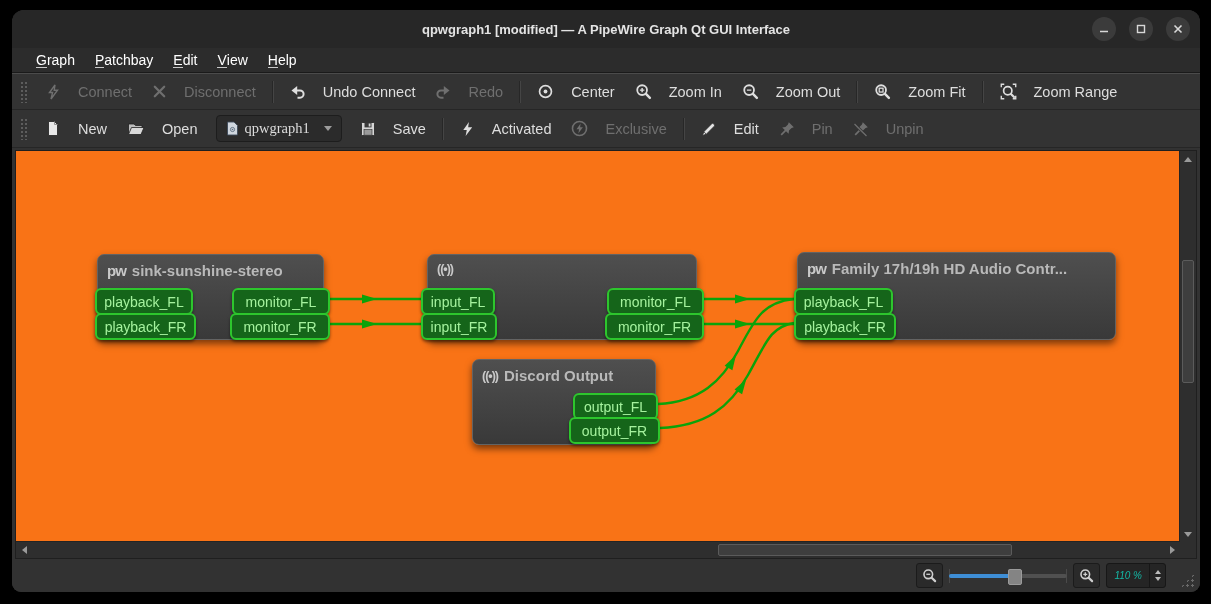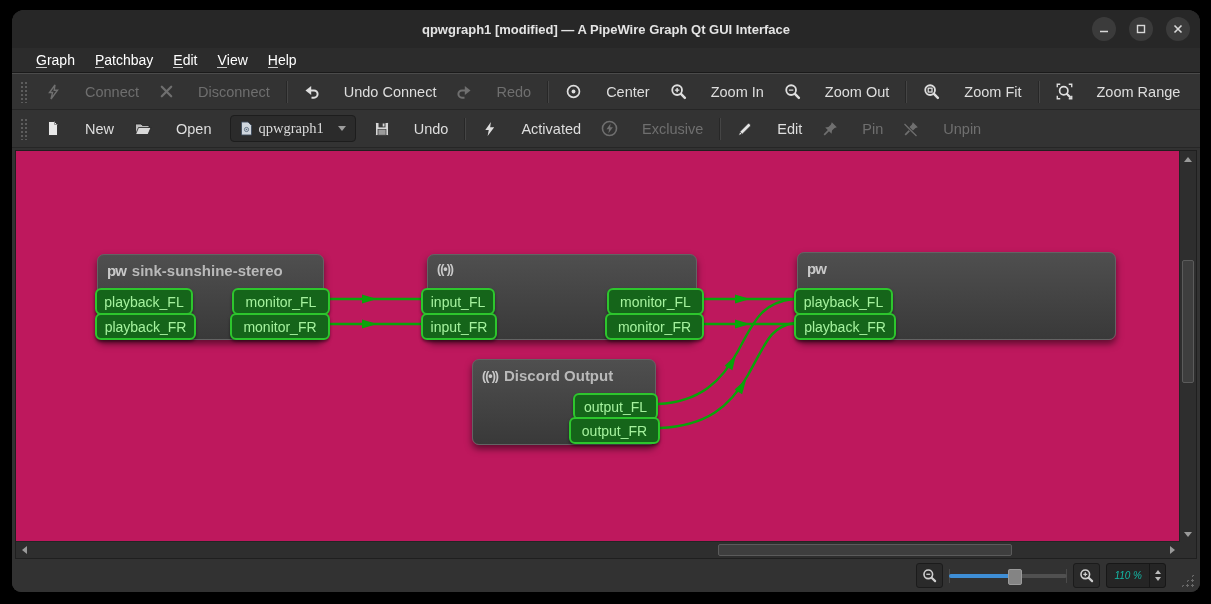--- a/index.html
+++ b/index.html
@@ -16,30 +16,30 @@
   
   .menubar{height:24px;background:#2c2c2c;display:flex;align-items:center;padding-left:14px;border-bottom:1px solid #1a1a1a;}
   .menu-item{color:#ffffff;font-size:14px;padding:2px 10px;white-space:nowrap;}
   .menu-item .mn{display:inline-block;border-bottom:1px solid #c8c8c8;line-height:14px;}
   
   .toolbar{background:#333333;display:flex;align-items:center;padding:0 4px;}
   .tb1{height:35px;border-top:1px solid #4b4b4b;border-bottom:1px solid #262626;}
   .tb2{height:37px;border-bottom:1px solid #262626;}
   .thandle{width:7px;height:22px;margin:0 8px 0 4px;
            background-image:radial-gradient(circle,#5d5d5d 1px,transparent 1.3px);background-size:4px 4px;}
-  .tbtn{display:flex;align-items:center;gap:24px;padding:4px 10px;color:#dedede;font-size:14.5px;white-space:nowrap;}
+  .tbtn{display:flex;align-items:center;gap:17px;padding:4px 10px;color:#dedede;font-size:14.5px;white-space:nowrap;}
   .tbtn.disabled{color:#6f6f6f;}
   .tbtn svg{display:block;flex:none;}
   .tsep{width:1px;height:22px;background:#272727;border-right:1px solid #454545;margin:0 6px;}
   .combo{display:flex;align-items:center;gap:6px;background:#2b2b2b;border:1px solid #1d1d1d;border-radius:4px;
          height:25px;padding:0 9px;margin:0 8px;color:#dcdcdc;font-size:14.5px;font-family:Liberation Serif, serif;}
   .combo-arrow{width:0;height:0;border-left:4px solid transparent;border-right:4px solid transparent;
                border-top:5px solid #9c9c9c;margin-left:8px;}
   
-  .canvas-frame{position:absolute;left:3px;right:3px;top:140px;bottom:33px;background:#be185d;border:1px solid #1f1f1f;padding-left:35px;}
+  .canvas-frame{position:absolute;left:3px;right:3px;top:140px;bottom:33px;background:#f97316;border:1px solid #1f1f1f;padding-left:35px;}
   .viewport{position:absolute;left:0;top:0;right:16px;bottom:16px;overflow:hidden;}
   .wires{position:absolute;left:0;top:0;z-index:2;}
   .wires path.wire{stroke:#0aa30a;stroke-width:2.4;fill:none;}
   .wires polygon{fill:#0aa30a;}
   .node{position:absolute;z-index:1;background:linear-gradient(#4f4f4f,#393939);border:1px solid #636363;
         border-radius:7px;box-shadow:0 4px 7px rgba(0,0,0,.5);}
   .node-title{display:flex;align-items:center;gap:6px;padding:7px 10px 0 9px;color:#b9b9b9;font-weight:bold;
               font-size:15px;white-space:nowrap;overflow:hidden;}
   .pw-logo{font-weight:bold;color:#c9c9c9;font-size:15px;letter-spacing:-1px;flex:none;}
   .stream-ic{font-weight:bold;color:#c9c9c9;font-size:12.5px;letter-spacing:-1px;flex:none;}
@@ -208,21 +208,21 @@
       <span>qpwgraph1</span>
       <span class="combo-arrow"></span>
     </div>
     <div class="tbtn">
       <svg width="16" height="16" viewBox="0 0 16 16">
           <rect x="1.5" y="1.5" width="13" height="13" rx="1" fill="#d6d6d6" stroke="#1f1f1f" stroke-width=".8"></rect>
           <rect x="4.5" y="1.8" width="7" height="4.6" fill="#3a3a3a"></rect>
           <rect x="8.7" y="2.5" width="1.8" height="3" fill="#d6d6d6"></rect>
           <rect x="4" y="8.6" width="8" height="5.6" fill="#9a9a9a" stroke="#3a3a3a" stroke-width=".7"></rect>
         </svg>
-      <span>Undo</span>
+      <span>Save</span>
     </div>
     <div class="tsep"></div>
     <div class="tbtn">
       <svg width="15" height="16" viewBox="0 0 16 16">
           <polygon points="9.5,0.5 3.5,9 7.2,9 6,15.5 13,6 8.7,6" fill="currentColor"></polygon>
         </svg>
       <span>Activated</span>
     </div>
     <div class="tbtn disabled">
       <svg width="17" height="17" viewBox="0 0 16 16">
@@ -302,20 +302,21 @@
           </div>
       </div>
       <div class="port" style="left:405px;top:137px;width:74px">input_FL</div>
       <div class="port" style="left:405px;top:162px;width:76px">input_FR</div>
       <div class="port" style="left:591px;top:137px;width:97px">monitor_FL</div>
       <div class="port" style="left:589px;top:162px;width:99px">monitor_FR</div>
 
       <div class="node" style="left:781px;top:101px;width:317px;height:86px">
         <div class="node-title">
             <span class="pw-logo">pw</span>
+            <span>Family 17h/19h HD Audio Contr...</span>
           </div>
       </div>
       <div class="port" style="left:778px;top:137px;width:99px">playback_FL</div>
       <div class="port" style="left:778px;top:162px;width:102px">playback_FR</div>
 
       <div class="node" style="left:456px;top:208px;width:182px;height:84px">
         <div class="node-title">
             <span class="stream-ic">((•))</span>
             <span>Discord Output</span>
           </div>

